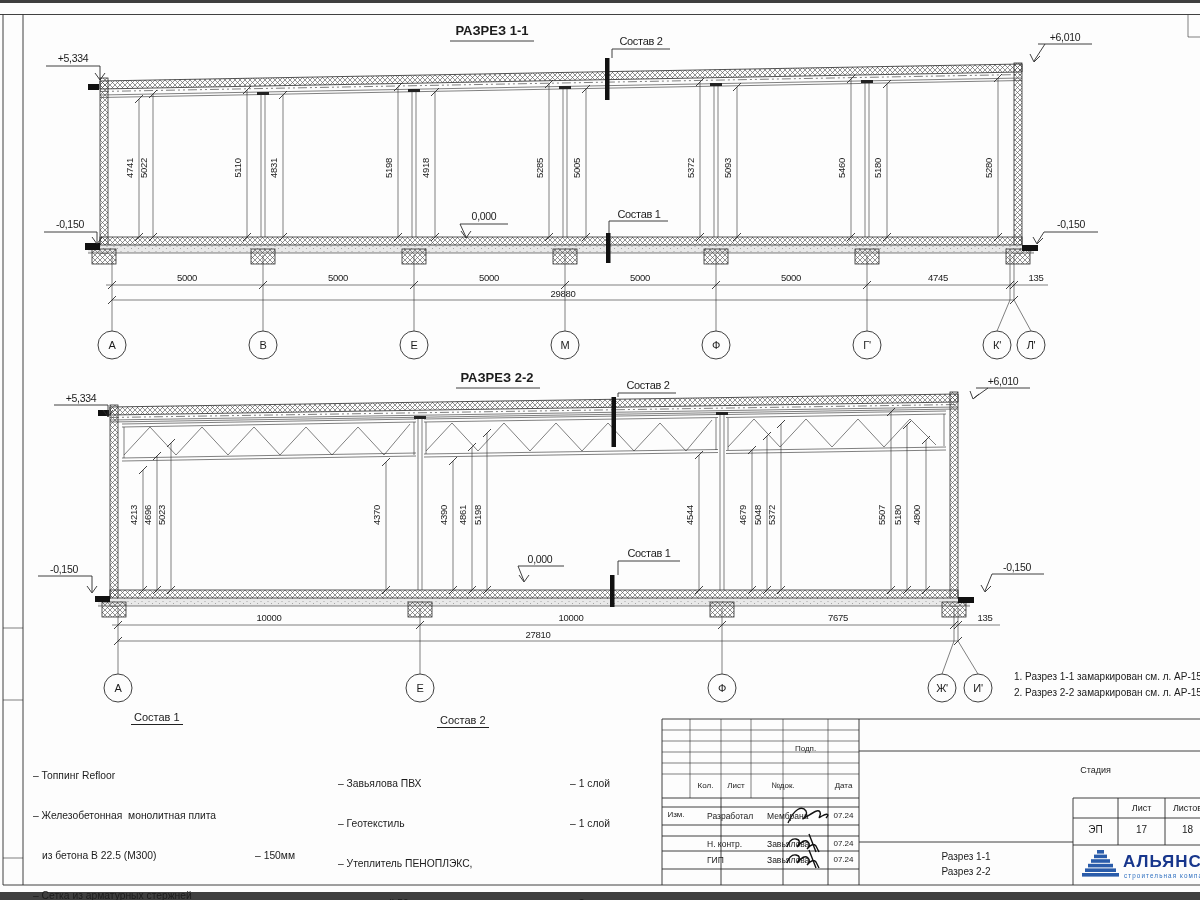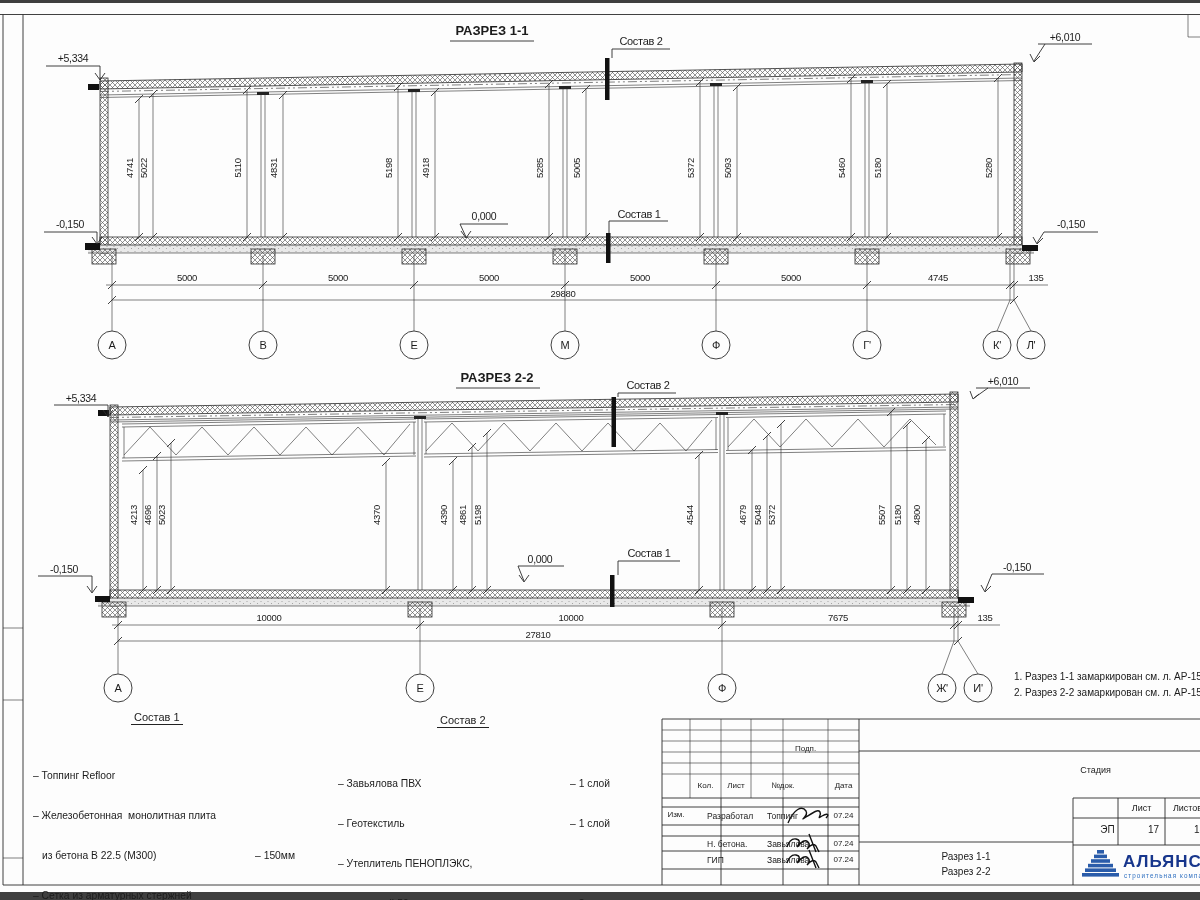--- a/index.html
+++ b/index.html
@@ -12,21 +12,21 @@
   .t9{font-size:9.5px;} .t10{font-size:10.5px;} .t11{font-size:11px;}
   .t13{font-size:13px;font-weight:bold;letter-spacing:0;}
   .ov{position:absolute;color:#1b1b1b;}
   .mlist{font-size:10.3px;line-height:13.4px;white-space:pre;}
   .mrow{display:flex;justify-content:space-between;}
   .mhead{font-size:11px;border-bottom:1px solid #222;padding:0 3px 1px 3px;}
   .ind{padding-left:9px;}
   .notes{font-size:10px;line-height:15.5px;white-space:nowrap;}
   .tbt{font-size:8px;text-align:center;overflow:hidden;}
   .tbt2{font-size:8.5px;overflow:hidden;white-space:nowrap;margin-left:42px;}
-  .tbv{font-size:10px;text-align:center;margin-left:12px;}
+  .tbv{font-size:10px;text-align:center;}
   .doctitle{font-size:10px;text-align:center;line-height:15px;}
   .logoname{font-size:17px;font-weight:bold;color:#17368c;letter-spacing:1px;white-space:nowrap;}
   .logosub{font-size:6.3px;color:#2e6fc0;letter-spacing:1.1px;white-space:nowrap;}
 </style>
 </head>
 <body>
 
 <div class="sheet">
 
 <svg width="1200" height="900" viewBox="0 0 1200 900">
@@ -329,23 +329,23 @@
 </div>
 
 <div class="ov tbt" style="left:662px;top:781px;width:28px;margin-top:29px;">Изм.</div>
 <div class="ov tbt" style="left:690px;top:781px;width:31px;">Кол.</div>
 <div class="ov tbt" style="left:721px;top:781px;width:30px;">Лист</div>
 <div class="ov tbt" style="left:751px;top:781px;width:32px;padding-left:16px;">№док.</div>
 <div class="ov tbt" style="left:783px;top:744px;width:45px;">Подп.</div>
 <div class="ov tbt" style="left:828px;top:781px;width:31px;">Дата</div>
 
 <div class="ov tbt2" style="left:665px;top:811px;width:54px;">Разработал</div>
-<div class="ov tbt2" style="left:725px;top:811px;width:56px;">Топпинг</div>
+<div class="ov tbt2" style="left:725px;top:811px;width:56px;">Мембрана</div>
 <div class="ov tbt" style="left:828px;top:811px;width:31px;">07.24</div>
-<div class="ov tbt2" style="left:665px;top:839px;width:54px;">Н. бетона.</div>
+<div class="ov tbt2" style="left:665px;top:839px;width:54px;">Н. контр.</div>
 <div class="ov tbt2" style="left:725px;top:839px;width:56px;">Завьялова</div>
 <div class="ov tbt" style="left:828px;top:839px;width:31px;">07.24</div>
 <div class="ov tbt2" style="left:665px;top:855px;width:54px;">ГИП</div>
 <div class="ov tbt2" style="left:725px;top:855px;width:56px;">Завьялова</div>
 <div class="ov tbt" style="left:828px;top:855px;width:31px;">07.24</div>
 
 <div class="ov tbt" style="left:1073px;top:765px;width:45px;font-size:9px;">Стадия</div>
 <div class="ov tbt" style="left:1118px;top:803px;width:47px;font-size:9px;">Лист</div>
 <div class="ov tbt" style="left:1165px;top:803px;width:45px;font-size:9px;">Листов</div>
 <div class="ov tbv" style="left:1073px;top:824px;width:45px;">ЭП</div>

